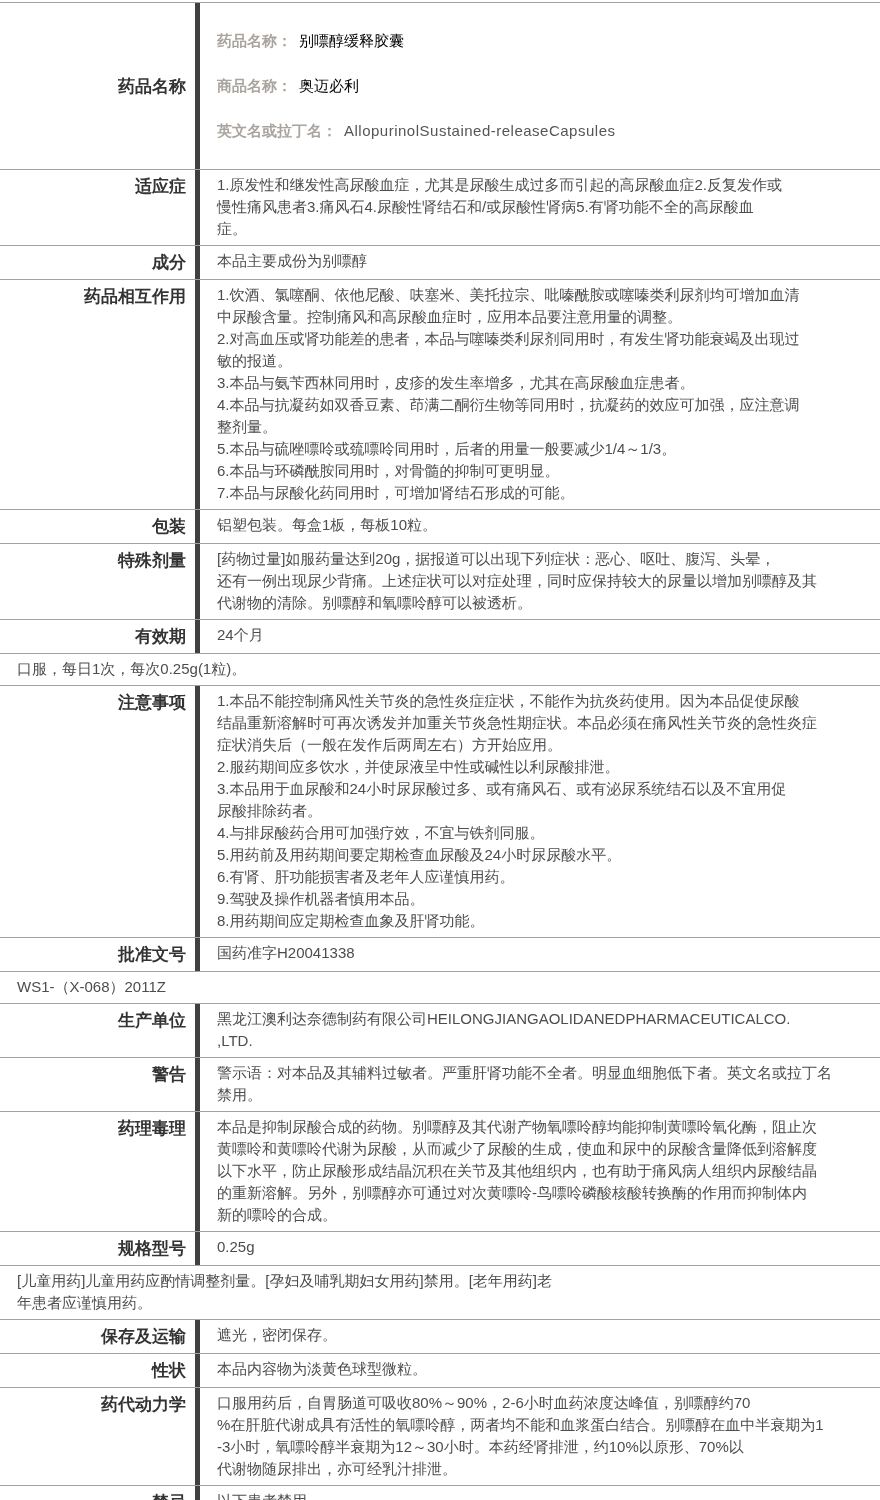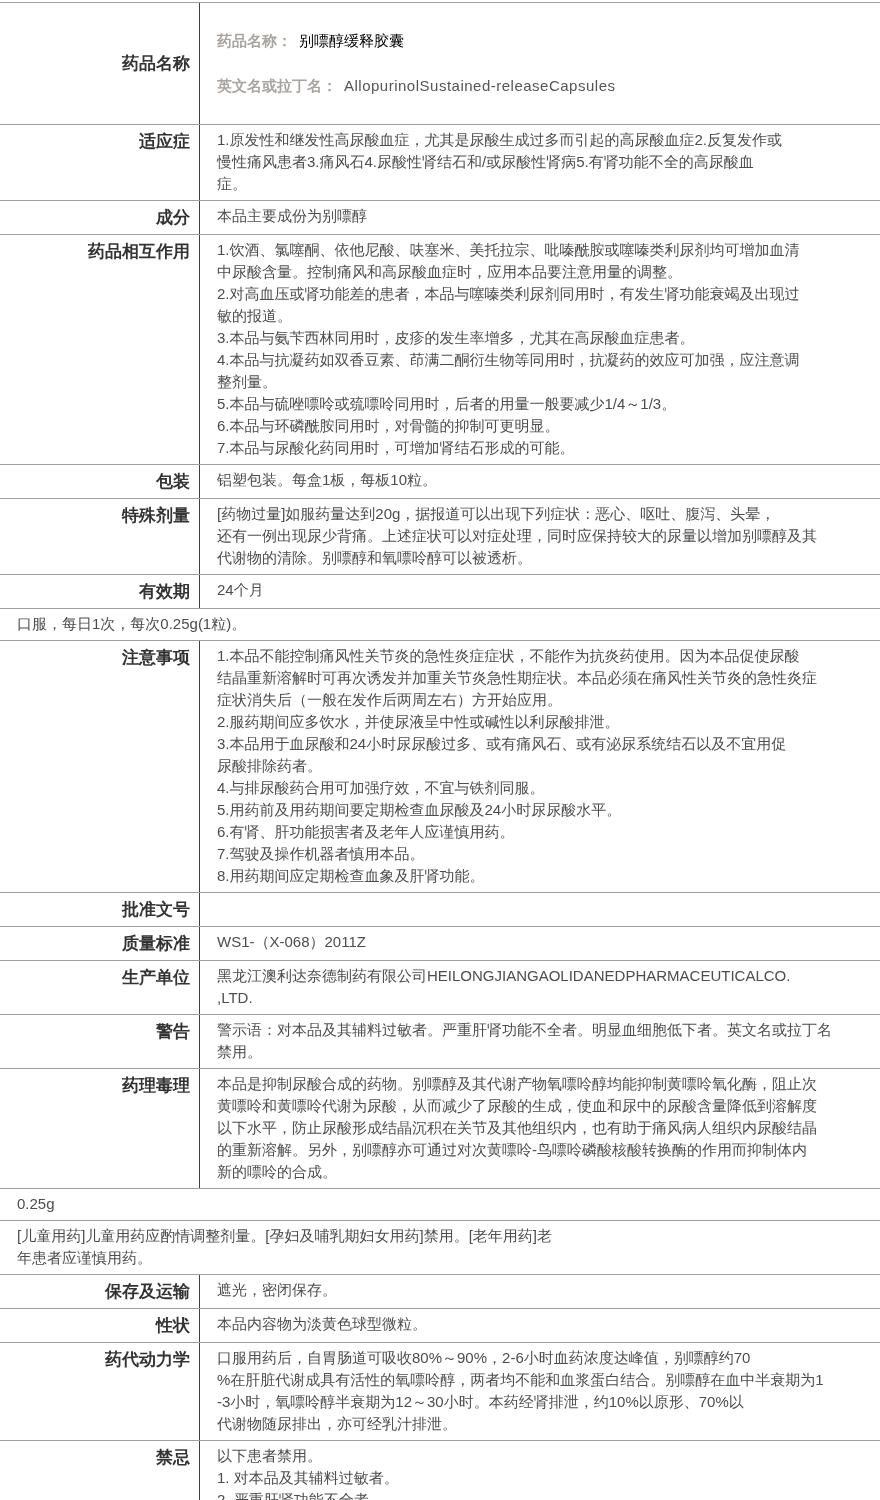--- a/index.html
+++ b/index.html
@@ -16,21 +16,21 @@
     border-top: 1px solid #a1a1a1;
   }
   .row {
     display: flex;
     border-bottom: 1px solid #a1a1a1;
     width: 100%;
   }
   .cell-label {
     width: 200px;
     min-width: 200px;
-    border-right: 1px solid #404040;
+    border-right: 5px solid #404040;
     text-align: right;
     padding: 6px 9px 5px 4px;
     font-size: 17px;
     font-weight: bold;
     color: #333333;
     line-height: 22px;
   }
   .label-middle {
     display: flex;
     align-items: center;
@@ -54,20 +54,23 @@
 </head>
 <body>
 
 <div class="drug-table">
 
   <div class="row">
     <div class="cell-label label-middle">药品名称</div>
     <div class="cell-content">
       <div class="kv-line">
         <span class="kv-key">药品名称：</span><span class="kv-val">别嘌醇缓释胶囊</span>
+      </div>
+      <div class="kv-line">
+        <span class="kv-key">商品名称：</span><span class="kv-val">奥迈必利</span>
       </div>
       <div class="kv-line">
         <span class="kv-key">英文名或拉丁名：</span><span class="kv-val kv-val-en">AllopurinolSustained-releaseCapsules</span>
       </div>
     </div>
   </div>
 
   <div class="row">
     <div class="cell-label">适应症</div>
     <div class="cell-content">1.原发性和继发性高尿酸血症，尤其是尿酸生成过多而引起的高尿酸血症2.反复发作或
@@ -119,30 +122,30 @@
     <div class="cell-label">注意事项</div>
     <div class="cell-content">1.本品不能控制痛风性关节炎的急性炎症症状，不能作为抗炎药使用。因为本品促使尿酸
 结晶重新溶解时可再次诱发并加重关节炎急性期症状。本品必须在痛风性关节炎的急性炎症
 症状消失后（一般在发作后两周左右）方开始应用。
 2.服药期间应多饮水，并使尿液呈中性或碱性以利尿酸排泄。
 3.本品用于血尿酸和24小时尿尿酸过多、或有痛风石、或有泌尿系统结石以及不宜用促
 尿酸排除药者。
 4.与排尿酸药合用可加强疗效，不宜与铁剂同服。
 5.用药前及用药期间要定期检查血尿酸及24小时尿尿酸水平。
 6.有肾、肝功能损害者及老年人应谨慎用药。
-7.驾驶及操作机器者慎用本品。
+9.驾驶及操作机器者慎用本品。
 8.用药期间应定期检查血象及肝肾功能。</div>
   </div>
 
   <div class="row">
     <div class="cell-label">批准文号</div>
-  </div>
-
-  <div class="row">
-    <div class="cell-label">质量标准</div>
+    <div class="cell-content">国药准字H20041338</div>
+  </div>
+
+  <div class="row">
     <div class="cell-content">WS1-（X-068）2011Z</div>
   </div>
 
   <div class="row">
     <div class="cell-label">生产单位</div>
     <div class="cell-content">黑龙江澳利达奈德制药有限公司HEILONGJIANGAOLIDANEDPHARMACEUTICALCO.
 ,LTD.</div>
   </div>
 
   <div class="row">
@@ -154,20 +157,21 @@
   <div class="row">
     <div class="cell-label">药理毒理</div>
     <div class="cell-content">本品是抑制尿酸合成的药物。别嘌醇及其代谢产物氧嘌呤醇均能抑制黄嘌呤氧化酶，阻止次
 黄嘌呤和黄嘌呤代谢为尿酸，从而减少了尿酸的生成，使血和尿中的尿酸含量降低到溶解度
 以下水平，防止尿酸形成结晶沉积在关节及其他组织内，也有助于痛风病人组织内尿酸结晶
 的重新溶解。另外，别嘌醇亦可通过对次黄嘌呤-鸟嘌呤磷酸核酸转换酶的作用而抑制体内
 新的嘌呤的合成。</div>
   </div>
 
   <div class="row">
+    <div class="cell-label">规格型号</div>
     <div class="cell-content">0.25g</div>
   </div>
 
   <div class="row">
     <div class="cell-content">[儿童用药]儿童用药应酌情调整剂量。[孕妇及哺乳期妇女用药]禁用。[老年用药]老
 年患者应谨慎用药。</div>
   </div>
 
   <div class="row">
     <div class="cell-label">保存及运输</div>

